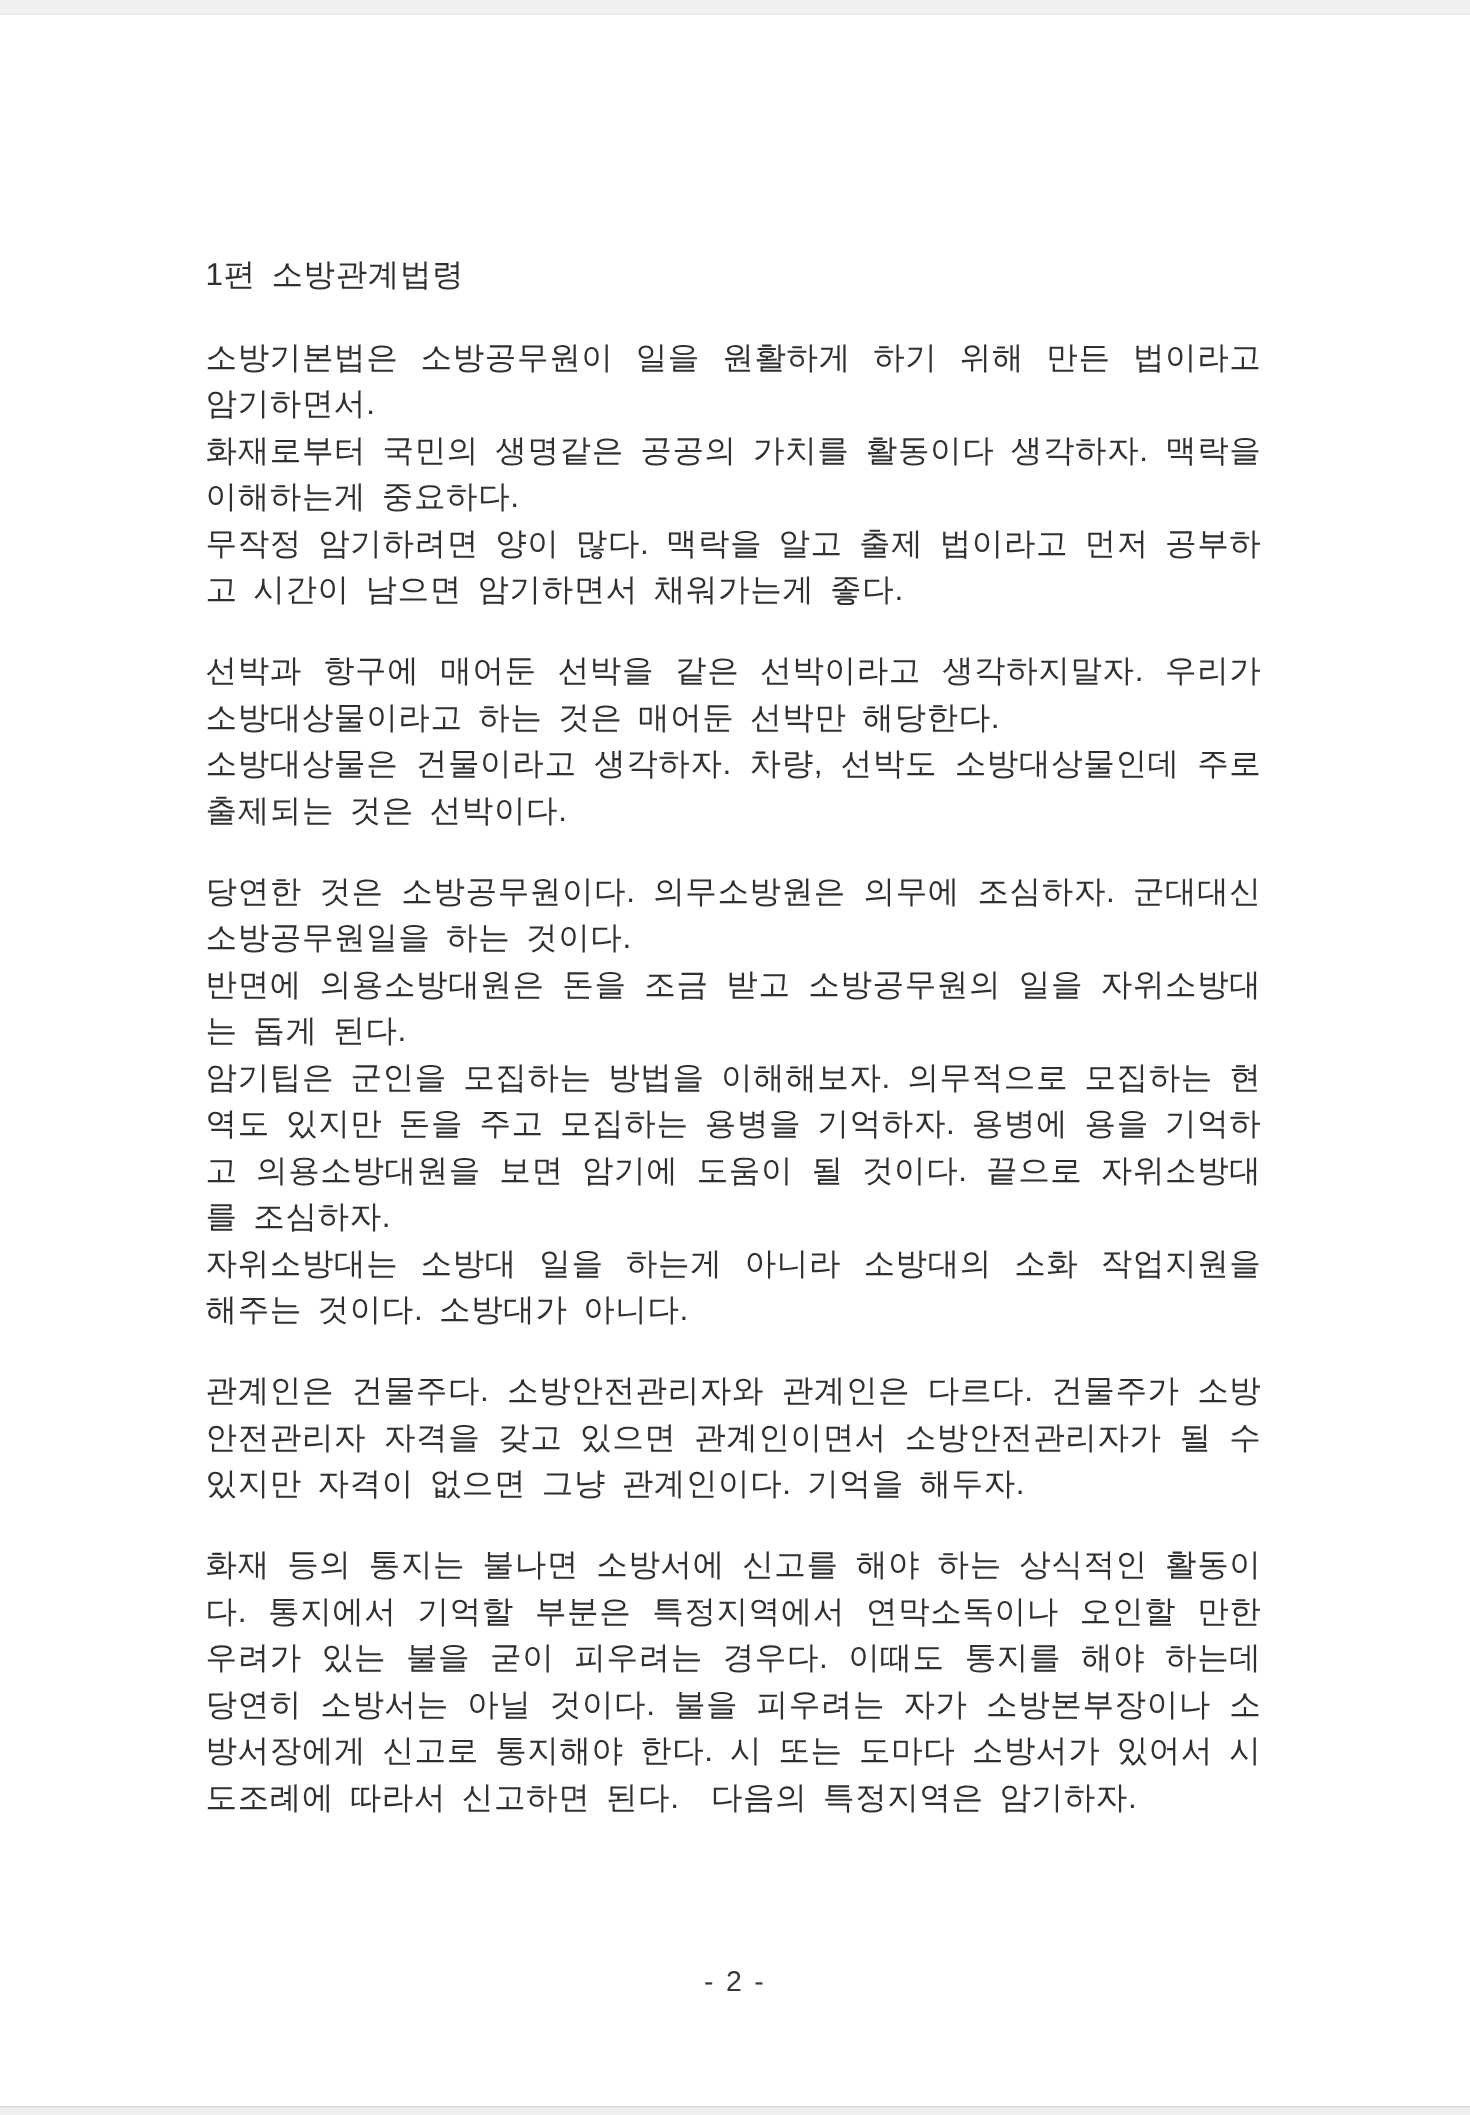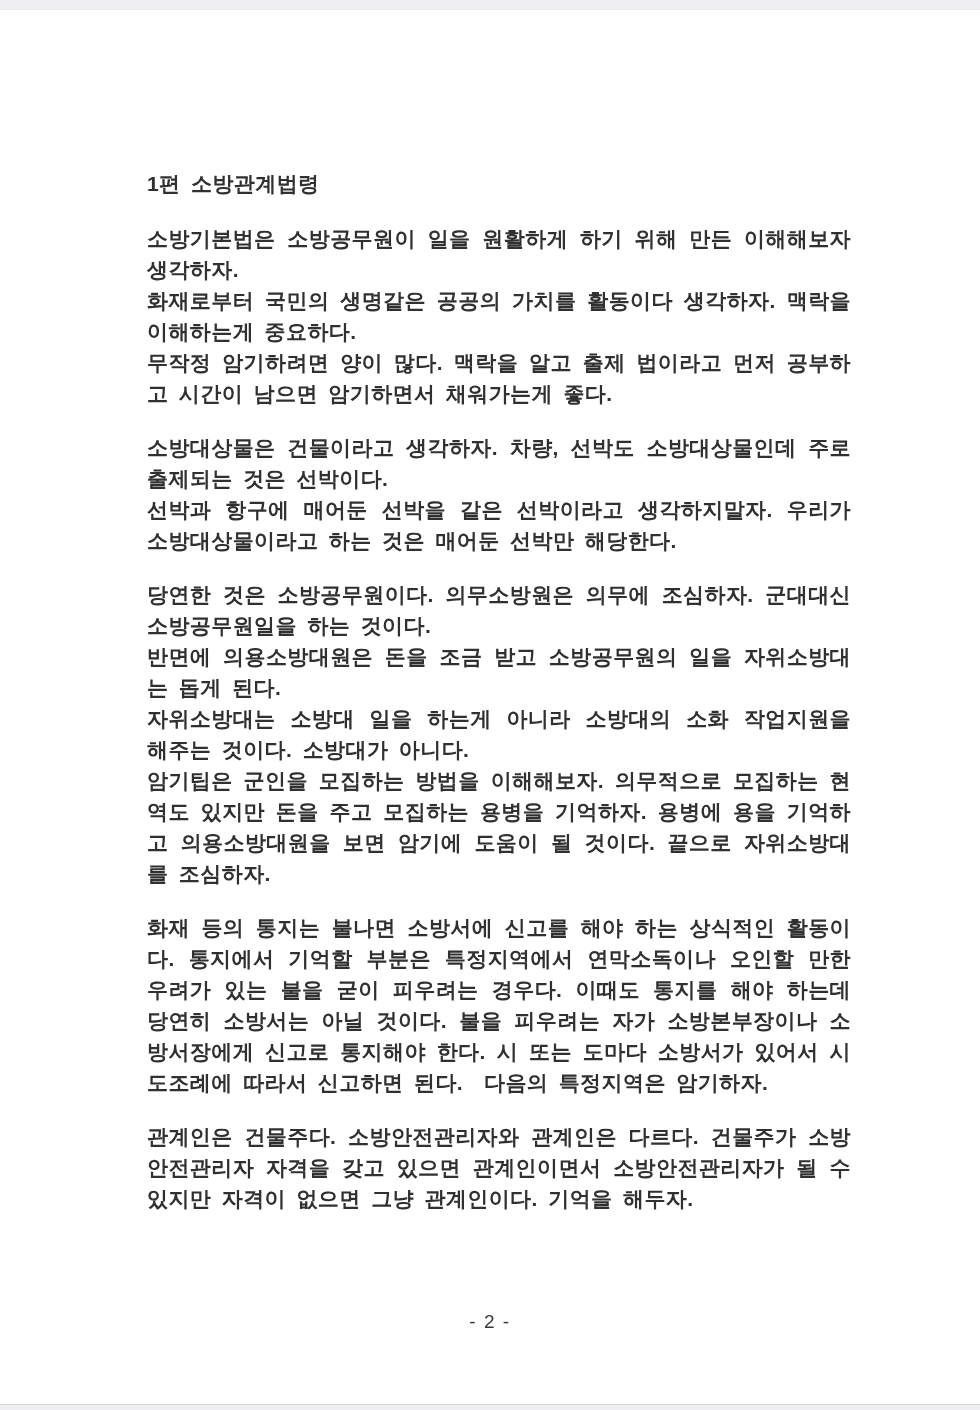--- a/index.html
+++ b/index.html
@@ -23,29 +23,28 @@
   }
   .viewer-gap-bottom {
     position: absolute;
     bottom: 0; left: 0; right: 0;
     height: 5px;
     background: #efeff1;
     border-top: 1px solid #d8d8da;
   }
   .doc-content {
     position: absolute;
-    left: 147px;
+    left: 137px;
     top: 168px;
     width: 704px;
     color: #303030;
     font-size: 21px;
     line-height: 31px;
     letter-spacing: 0.02em;
     word-spacing: 0.2em;
-    font-weight: bold;
   }
   .doc-title {
     margin: 0 0 24px 0;
   }
   .paragraph {
     margin: 0 0 23px 0;
   }
   .sentence {
     text-align: justify;
     text-justify: inter-word;
@@ -66,39 +65,39 @@
 </head>
 <body>
 
 <div class="viewer-gap-top"></div>
 
 <div>
   <div class="doc-content">
     <div class="doc-title">1편 소방관계법령</div>
     <div id="doc-body">
         <div class="paragraph">
-          <div class="sentence">소방기본법은 소방공무원이 일을 원활하게 하기 위해 만든 이해해보자 생각하자.</div>
+          <div class="sentence">소방기본법은 소방공무원이 일을 원활하게 하기 위해 만든 법이라고 암기하면서.</div>
           <div class="sentence">화재로부터 국민의 생명같은 공공의 가치를 활동이다 생각하자. 맥락을 이해하는게 중요하다.</div>
           <div class="sentence">무작정 암기하려면 양이 많다. 맥락을 알고 출제 법이라고 먼저 공부하고 시간이 남으면 암기하면서 채워가는게 좋다.</div>
         </div>
         <div class="paragraph">
+          <div class="sentence">선박과 항구에 매어둔 선박을 같은 선박이라고 생각하지말자. 우리가 소방대상물이라고 하는 것은 매어둔 선박만 해당한다.</div>
           <div class="sentence">소방대상물은 건물이라고 생각하자. 차량, 선박도 소방대상물인데 주로 출제되는 것은 선박이다.</div>
-          <div class="sentence">선박과 항구에 매어둔 선박을 같은 선박이라고 생각하지말자. 우리가 소방대상물이라고 하는 것은 매어둔 선박만 해당한다.</div>
         </div>
         <div class="paragraph">
           <div class="sentence">당연한 것은 소방공무원이다. 의무소방원은 의무에 조심하자. 군대대신 소방공무원일을 하는 것이다.</div>
           <div class="sentence">반면에 의용소방대원은 돈을 조금 받고 소방공무원의 일을 자위소방대는 돕게 된다.</div>
+          <div class="sentence">암기팁은 군인을 모집하는 방법을 이해해보자. 의무적으로 모집하는 현역도 있지만 돈을 주고 모집하는 용병을 기억하자. 용병에 용을 기억하고 의용소방대원을 보면 암기에 도움이 될 것이다. 끝으로 자위소방대를 조심하자.</div>
           <div class="sentence">자위소방대는 소방대 일을 하는게 아니라 소방대의 소화 작업지원을 해주는 것이다. 소방대가 아니다.</div>
-          <div class="sentence">암기팁은 군인을 모집하는 방법을 이해해보자. 의무적으로 모집하는 현역도 있지만 돈을 주고 모집하는 용병을 기억하자. 용병에 용을 기억하고 의용소방대원을 보면 암기에 도움이 될 것이다. 끝으로 자위소방대를 조심하자.</div>
+        </div>
+        <div class="paragraph">
+          <div class="sentence">관계인은 건물주다. 소방안전관리자와 관계인은 다르다. 건물주가 소방안전관리자 자격을 갖고 있으면 관계인이면서 소방안전관리자가 될 수 있지만 자격이 없으면 그냥 관계인이다. 기억을 해두자.</div>
         </div>
         <div class="paragraph">
           <div class="sentence">화재 등의 통지는 불나면 소방서에 신고를 해야 하는 상식적인 활동이다. 통지에서 기억할 부분은 특정지역에서 연막소독이나 오인할 만한 우려가 있는 불을 굳이 피우려는 경우다. 이때도 통지를 해야 하는데 당연히 소방서는 아닐 것이다. 불을 피우려는 자가 소방본부장이나 소방서장에게 신고로 통지해야 한다. 시 또는 도마다 소방서가 있어서 시도조례에 따라서 신고하면 된다.&nbsp; 다음의 특정지역은 암기하자.</div>
-        </div>
-        <div class="paragraph">
-          <div class="sentence">관계인은 건물주다. 소방안전관리자와 관계인은 다르다. 건물주가 소방안전관리자 자격을 갖고 있으면 관계인이면서 소방안전관리자가 될 수 있지만 자격이 없으면 그냥 관계인이다. 기억을 해두자.</div>
         </div>
       </div>
   </div>
 
   <div class="page-footer">- 2 -</div>
 </div>
 
 <div class="viewer-gap-bottom"></div>
 
 </body></html>

